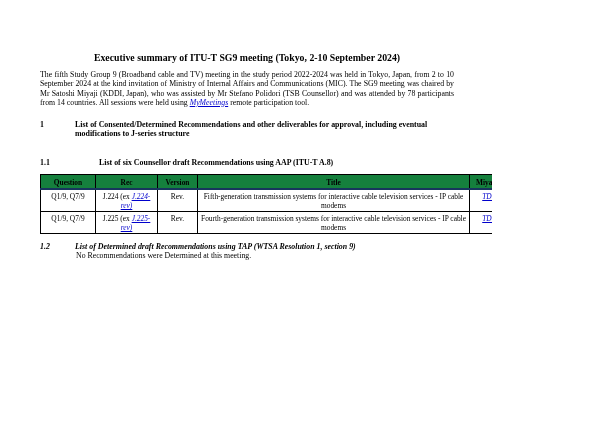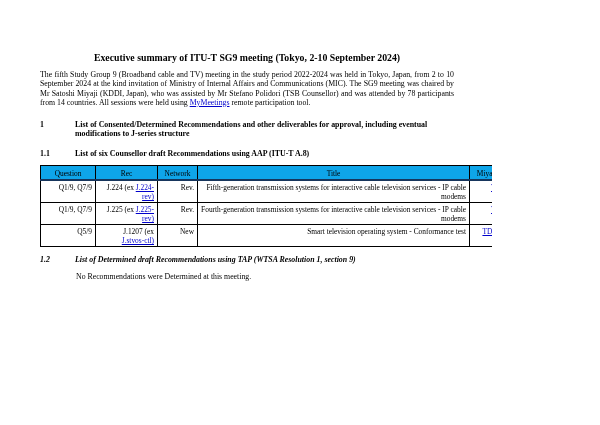--- a/index.html
+++ b/index.html
@@ -20,55 +20,55 @@
     font-weight: bold;
     font-size: 9.8px;
     line-height: 11px;
     margin: 0;
   }
   .para {
     text-align: justify;
     line-height: 9.3px;
     margin: 7px 0 0 0;
   }
-  a.doc-link { color: #0000cc; text-decoration: underline; cursor: pointer; }
+  a.doc-link { color: #0000cc; text-decoration: underline; cursor: pointer; font-style: italic; }
   .heading {
     display: flex;
     font-weight: bold;
     font-size: 7.9px;
     line-height: 9.3px;
     margin-top: 13px;
   }
-  .heading.tight { margin-top: 10px; }
+  .heading.tight { margin-top: 19px; gap: 24px; }
   .heading.after-table { margin-top: 8px; font-style: italic; }
   .heading .num { flex: 0 0 35px; width: 35px; }
   .heading .txt { flex: 1; }
   table.rec-table {
     border-collapse: collapse;
     table-layout: fixed;
     width: 522px;
     margin-top: 7px;
     font-size: 7.4px;
     line-height: 9px;
   }
   .rec-table th, .rec-table td {
     border: 1px solid #000000;
     padding: 2px 3px 1px 3px;
     vertical-align: top;
-    text-align: right;
+    text-align: center;
     word-wrap: break-word;
   }
   .rec-table th {
-    background: #0ea5e9;
+    background: #15803d;
     text-align: center;
-    font-weight: normal;
+    font-weight: bold;
     border-bottom: 2px solid #17365d;
     padding-top: 3px;
   }
-  .final-para { margin-top: 8px; line-height: 9.3px; padding-left: 36px; }
+  .final-para { margin-top: 0; line-height: 9.3px; padding-left: 36px; }
 </style>
 </head>
 <body>
 
 <div class="page">
 
   <p class="doc-title">Executive summary of ITU-T SG9 meeting (Tokyo, 2-10 September 2024)</p>
 
   <p class="para"><span>The fifth Study Group 9 (Broadband cable and TV) meeting in the study period 2022-2024 was held in Tokyo, Japan, from 2 to 10 September 2024 at the kind invitation of Ministry of Internal Affairs and Communications (MIC). The SG9 meeting was chaired by Mr Satoshi Miyaji (KDDI, Japan), who was assisted by Mr Stefano Polidori (TSB Counsellor) and was attended by 78 participants from 14 countries. All sessions were held using </span><a class="doc-link">MyMeetings</a><span> remote participation tool.</span></p>
 
@@ -89,21 +89,21 @@
         <col style="width:62px">
         <col style="width:40px">
         <col style="width:272px">
         <col style="width:46px">
         <col style="width:47px">
     </colgroup>
     <thead>
       <tr>
         <th>Question</th>
         <th>Rec</th>
-        <th>Network</th>
+        <th>Version</th>
         <th>Title</th>
         <th>Miyaji TD</th>
         <th>A.5 tool.</th>
       </tr>
     </thead>
     <tbody>
       <tr>
         <td>Q1/9, Q7/9</td>
         <td><span>J.224 (ex </span><a class="doc-link">J.224-rev)</a></td>
         <td>Rev.</td>
@@ -112,28 +112,20 @@
         <td><a class="doc-link">TD866</a></td>
       </tr>
       <tr>
         <td>Q1/9, Q7/9</td>
         <td><span>J.225 (ex </span><a class="doc-link">J.225-rev)</a></td>
         <td>Rev.</td>
         <td>Fourth-generation transmission systems for interactive cable television services - IP cable modems</td>
         <td><a class="doc-link">TD871</a></td>
         <td><a class="doc-link">TD865</a></td>
       </tr>
-      <tr>
-        <td>Q5/9</td>
-        <td><span>J.1207 (ex </span><a class="doc-link">J.stvos-ctl)</a></td>
-        <td>New</td>
-        <td>Smart television operating system - Conformance test</td>
-        <td><a class="doc-link">TD893R1</a></td>
-        <td>N/A</td>
-      </tr>
     </tbody>
   </table>
 
   <div class="heading after-table">
     <span class="num">1.2</span>
     <span class="txt">List of Determined draft Recommendations using TAP (WTSA Resolution 1, section 9)</span>
   </div>
 
   <p class="final-para">No Recommendations were Determined at this meeting.</p>
 

